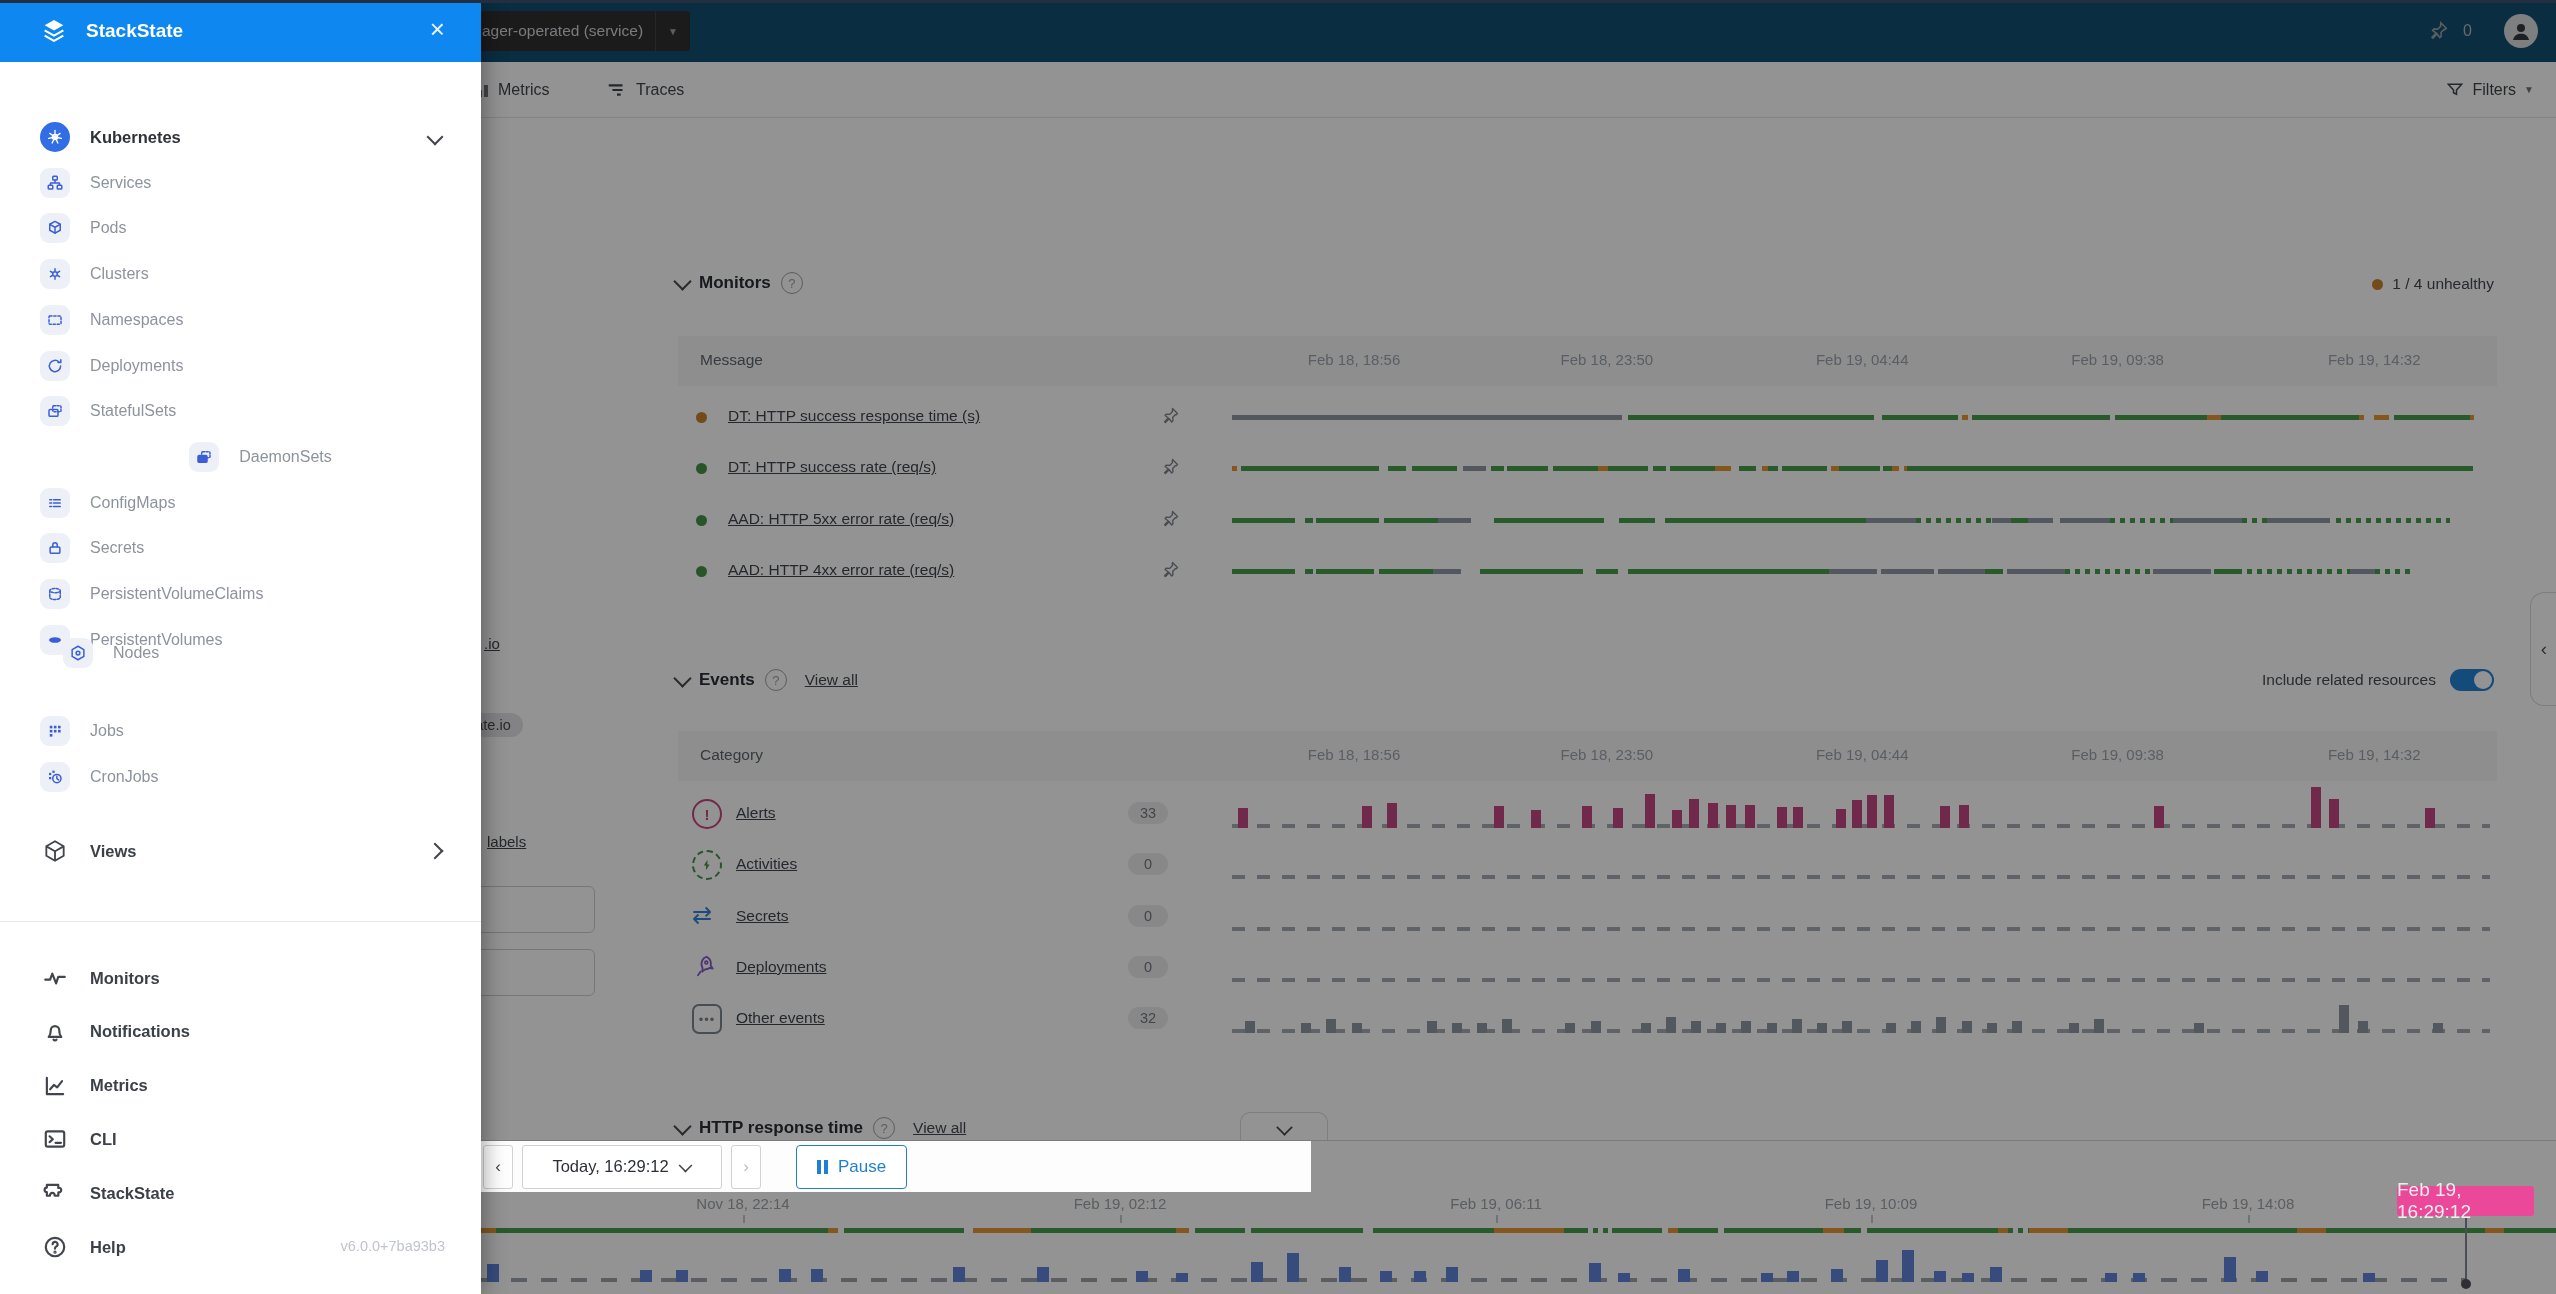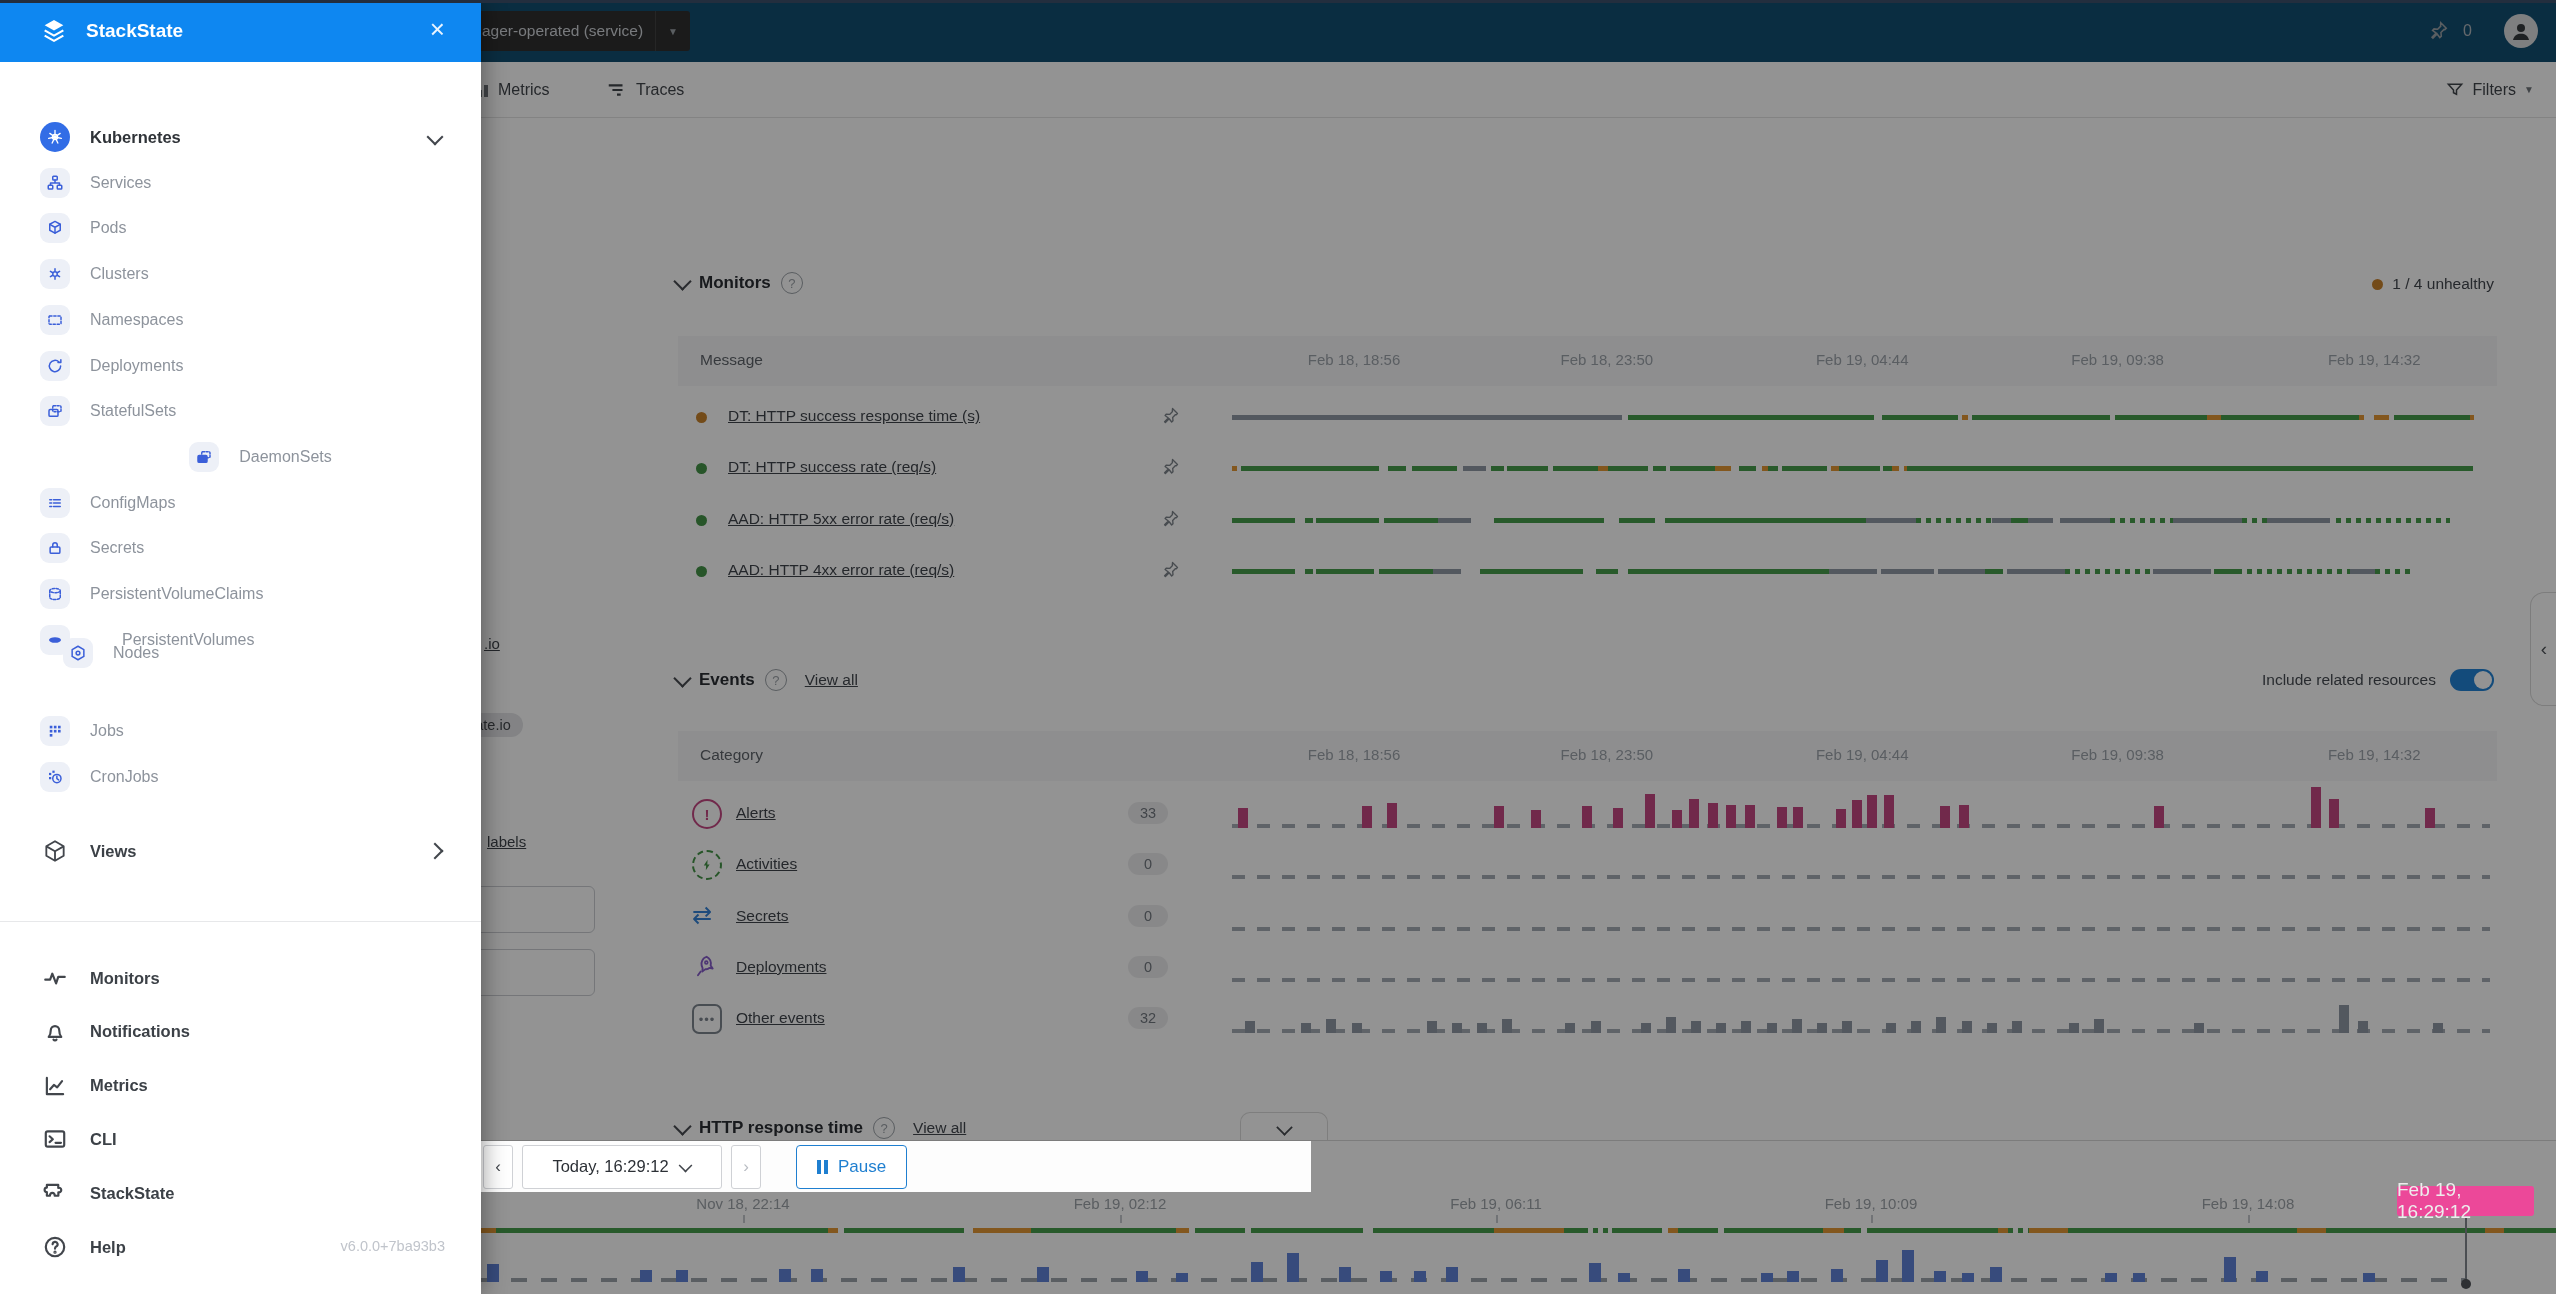--- a/index.html
+++ b/index.html
@@ -710,21 +710,21 @@
         </div>
         <div class="d-item" style="top: 571px;">
           <span class="d-ico">
             <svg width="18" height="18" viewBox="0 0 24 24" fill="none" stroke="#3b5fd9" stroke-width="2" stroke-linejoin="round" stroke-linecap="round">
               <ellipse cx="12" cy="7.5" rx="7" ry="2.8" stroke-dasharray="3 2"></ellipse>
               <path d="M5 7.5v9c0 1.6 3.1 2.9 7 2.9s7-1.3 7-2.9v-9" stroke-dasharray="3 2"></path>
             </svg>
           </span>
     <span class="d-label">PersistentVolumeClaims</span>
         </div>
-        <div class="d-item" style="top: 616.7px; gap: 32px;">
+        <div class="d-item" style="top: 616.7px;">
           <span class="d-ico">
             <svg width="18" height="18" viewBox="0 0 24 24" fill="none" stroke="#3b5fd9" stroke-width="2" stroke-linejoin="round" stroke-linecap="round">
               <ellipse cx="12" cy="12" rx="8" ry="3.8" fill="#3b5fd9" stroke="none"></ellipse>
             </svg>
           </span>
     <span class="d-label">PersistentVolumes</span>
         </div>
         <div class="d-item" style="top: 630px; padding-left: 23px;">
           <span class="d-ico">
             <svg width="18" height="18" viewBox="0 0 24 24" fill="none" stroke="#3b5fd9" stroke-width="2" stroke-linejoin="round" stroke-linecap="round">

